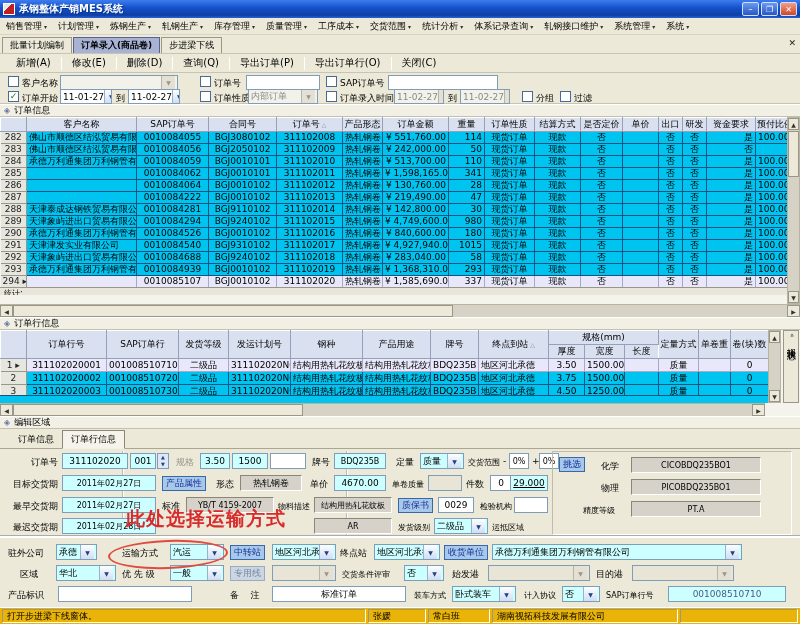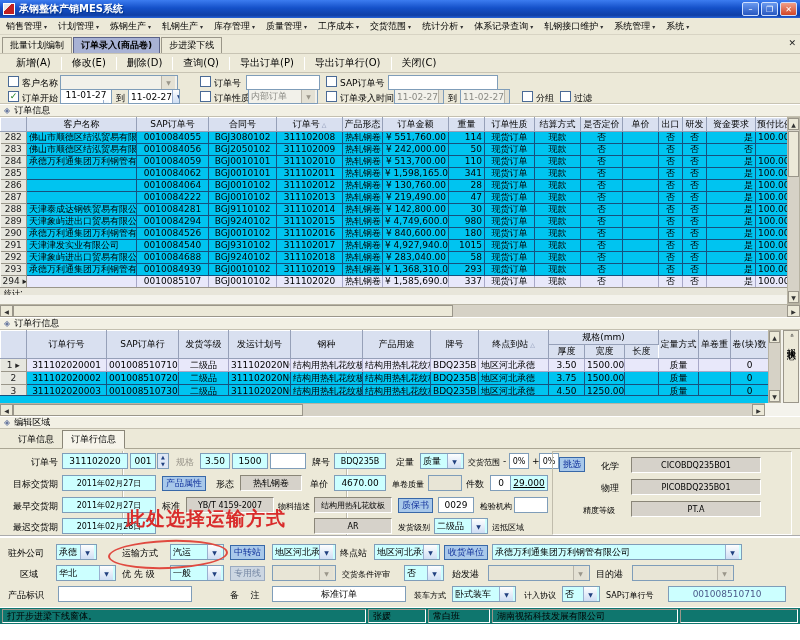--- a/index.html
+++ b/index.html
@@ -73,21 +73,21 @@
 .f-box.gray3d{background:#d6d2ca;border:1px solid;border-color:#8a8678 #fff #fff #8a8678;}
 .f-box.sm{font-size:8px;}
 .chip{position:absolute;height:15px;background:#a8c8ea;border:1px solid #3868a8;color:#10309a;font-size:9px;display:flex;align-items:center;padding:0 3px;white-space:nowrap;}
 .chip.dis{background:#ccd6e2;color:#7688a4;border-color:#9aaac0;}
 .spinner{position:absolute;width:12px;height:16px;border:1px solid #7f9db9;background:#dfe8f6;font-size:5px;line-height:7px;text-align:center;color:#204080;}
 .vline{position:absolute;width:2px;border-left:1px solid #c0bcac;border-right:1px solid #fff;}
 .rpanel{position:absolute;left:552px;top:2px;width:240px;height:84px;border:1px solid #c0bcac;border-bottom-color:#fff;border-right-color:#fff;}
 
 .transport{height:70px;position:relative;background:#ece9d8;border-top:1px solid #fff;}
 
-.statusbar{height:17px;display:flex;align-items:stretch;background:#0f766e;border-top:1px solid #fff;padding:1px 2px;gap:2px;}
+.statusbar{height:17px;display:flex;align-items:stretch;background:#eab308;border-top:1px solid #fff;padding:1px 2px;gap:2px;}
 .spanel{border:1px solid;border-color:#9a968a #fff #fff #9a968a;font-size:9px;display:flex;align-items:center;padding:0 4px;overflow:hidden;white-space:nowrap;}
 .desktop-rest{height:16px;background:#fff;}
 
 .ann-text{position:absolute;left:126px;top:506px;font-size:19px;font-weight:bold;color:#d92b2b;letter-spacing:1px;white-space:nowrap;z-index:50;}
 .ann-ellipse{position:absolute;left:108px;top:540px;width:120px;height:29px;border:2px solid #e04a40;border-radius:50%;transform:rotate(-2deg);z-index:50;}
 </style>
 </head>
 <body>
 
 <div class="screen">
@@ -186,21 +186,21 @@
       </div>
     <span class="cb" style="left:200px;top:3px;"></span>
     <span class="flabel" style="left:214px;top:4px;">订单号</span>
     <div class="inp" style="left:246px;top:2px;width:74px;"></div>
     <span class="cb" style="left:326px;top:3px;"></span>
     <span class="flabel" style="left:340px;top:4px;">SAP订单号</span>
     <div class="inp" style="left:388px;top:2px;width:110px;"></div>
 
     <span class="cb" style="left:8px;top:18px;">✓</span>
     <span class="flabel" style="left:22px;top:19px;">订单开始</span>
-    <div class="inp" style="left:60px;top:16px;width:52px;flex-direction:column;">
+    <div class="inp" style="left:60px;top:16px;width:52px;">
         <span>11-01-27</span>
         <span class="ddb">▼</span>
       </div>
     <span class="flabel" style="left:116px;top:19px;">到</span>
     <div class="inp" style="left:128px;top:16px;width:52px;">
         <span>11-02-27</span>
         <span class="ddb">▼</span>
       </div>
     <span class="cb" style="left:200px;top:18px;"></span>
     <span class="flabel" style="left:214px;top:19px;">订单性质</span>

